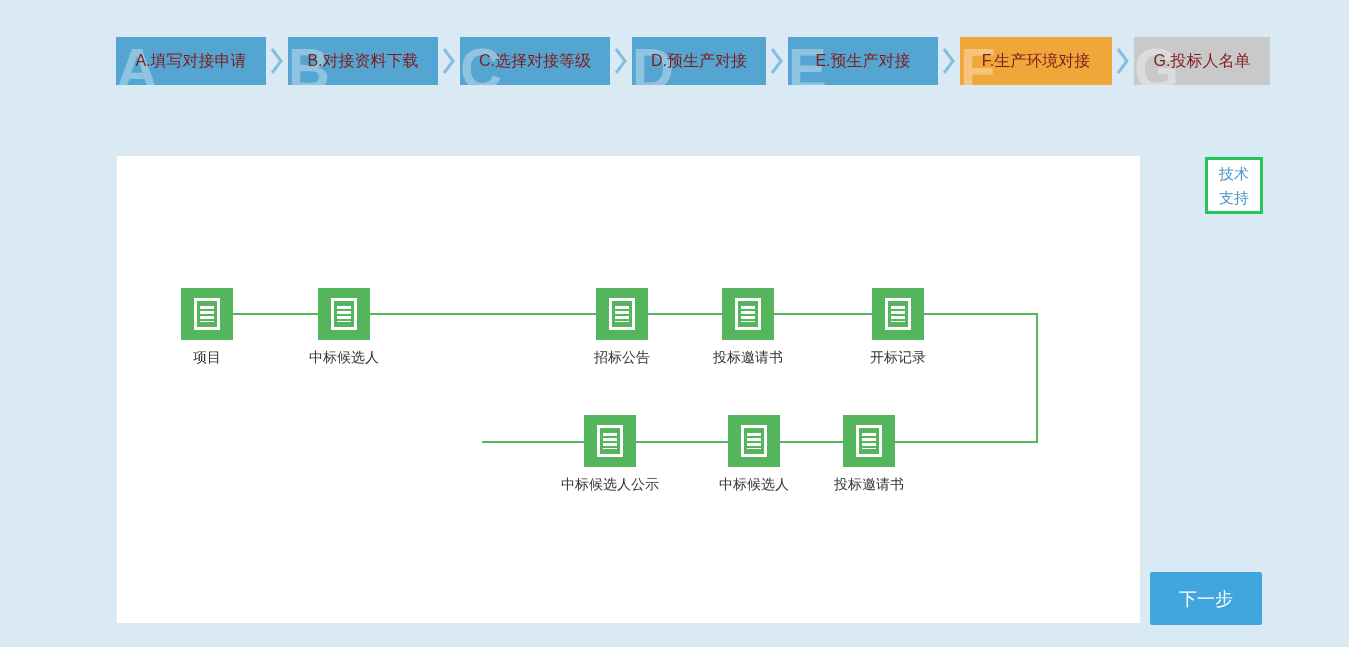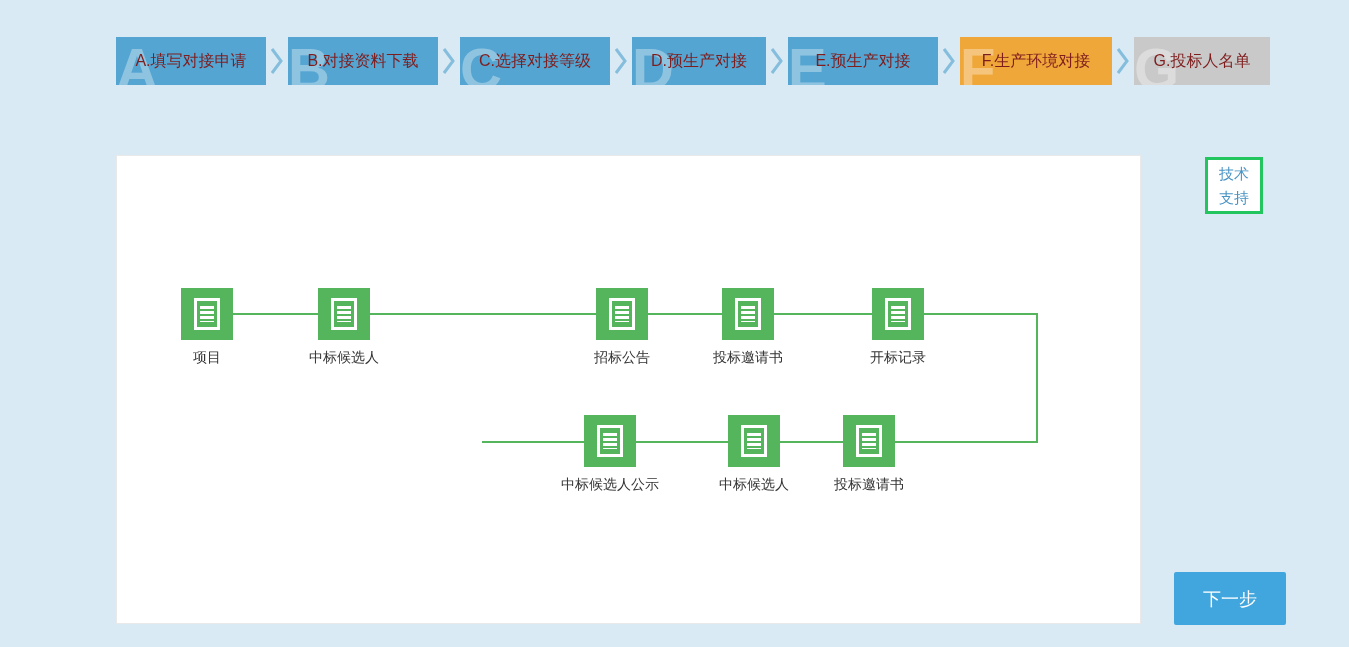--- a/index.html
+++ b/index.html
@@ -33,21 +33,21 @@
   .doc-lines { width:14px; height:16px; background-color:#ffffff;
                background-image:repeating-linear-gradient(to bottom, transparent 0 3px, #55b55c 3px 5px); }
   .node-lbl { margin-top:9px; font-size:14px; color:#333333; white-space:nowrap; }
 
   
   .support { position:absolute; left:1205px; top:157px; width:58px; height:57px; background:#ffffff;
              border:3px solid #22c55e; color:#4a94c5; font-size:15px; line-height:24px;
              display:flex; flex-direction:column; align-items:center; justify-content:center; cursor:pointer; }
   .next-btn { position:absolute; left:1150px; top:572px; width:112px; height:53px; background:#41a6de;
               color:#ffffff; font-size:18px; border:none; border-radius:2px; cursor:pointer;
-              font-family:"Liberation Sans","DejaVu Sans",sans-serif;margin-left:24px; }
+              font-family:"Liberation Sans","DejaVu Sans",sans-serif; }
 </style>
 </head>
 <body>
 
 <div class="stepbar">
   <div class="step state-done" style="width:150px">
     <span class="letter">A</span>
     <span class="lbl">A.填写对接申请</span>
   </div>
   <div class="sep">

